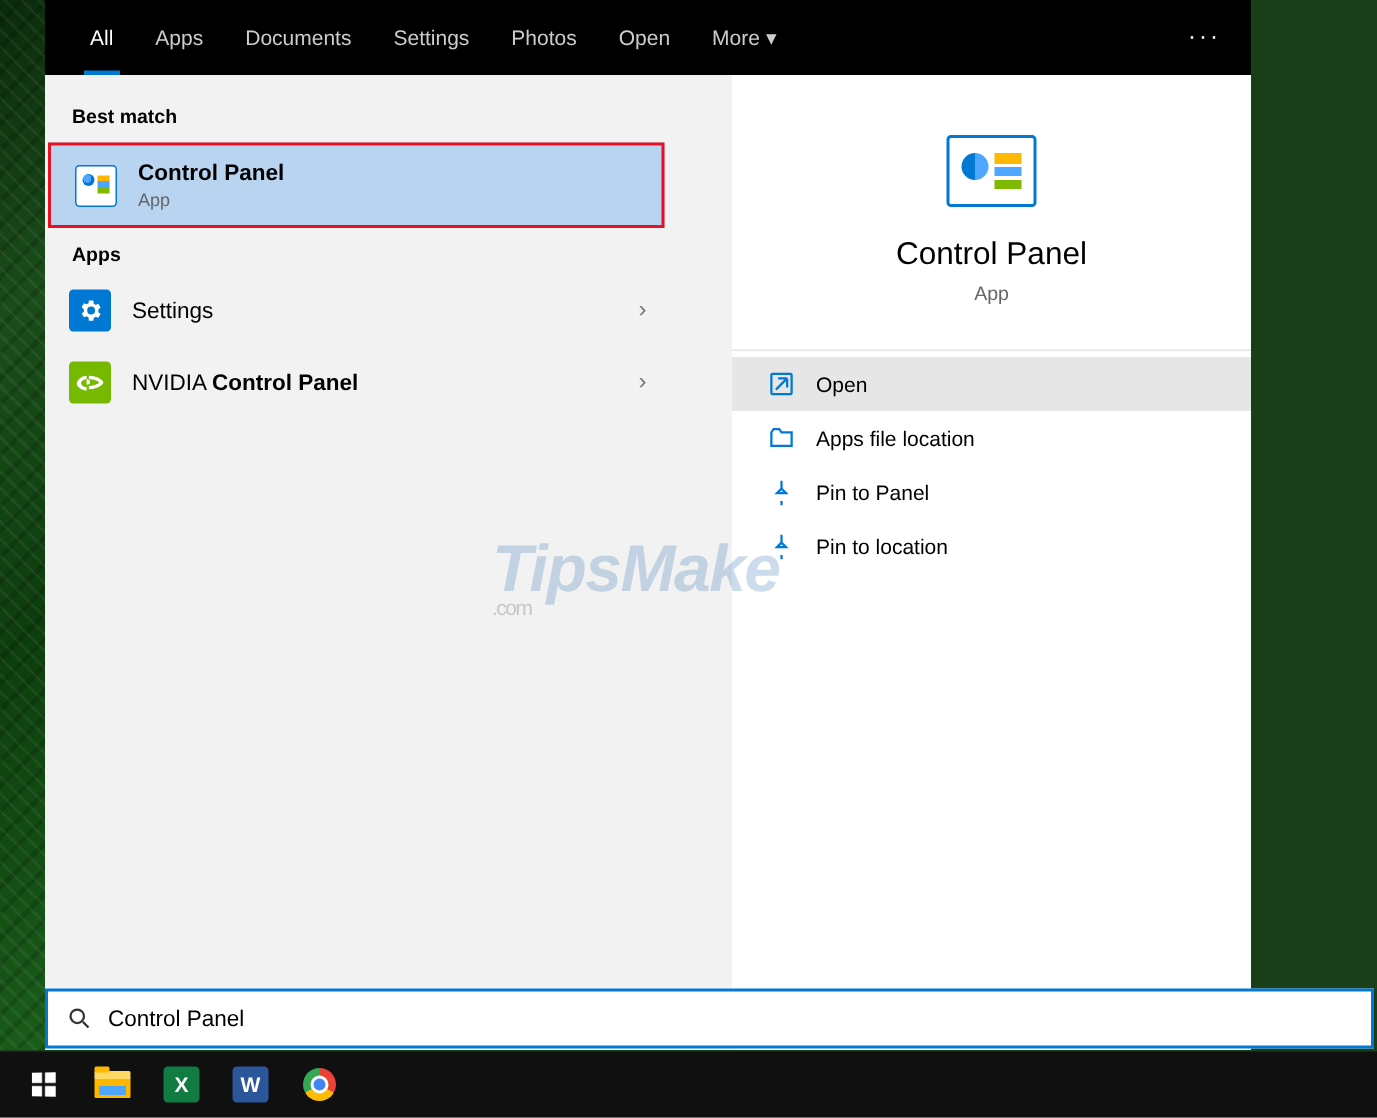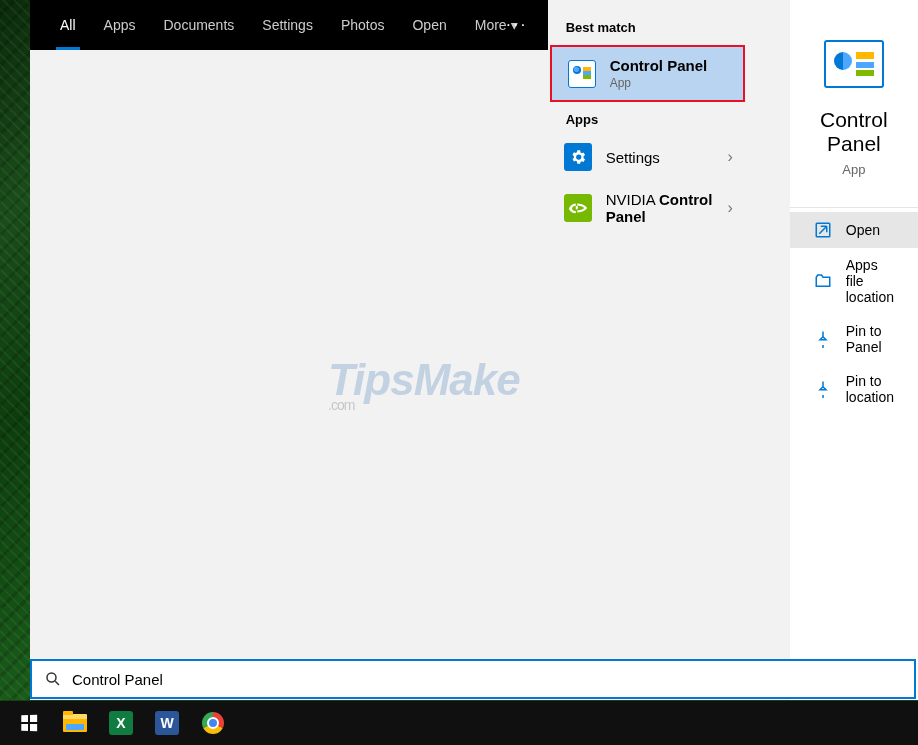--- a/index.html
+++ b/index.html
@@ -9,22 +9,22 @@
       position: absolute; left: 0; top: 0; width: 30px; height: 700px;
       background: linear-gradient(135deg, #0a2a0a 0%, #1a4d1a 30%, #0d3d0d 60%, #1a5d1a 100%);
     }
     .desktop-bg::before {
       content: ""; position: absolute; inset: 0;
       background: repeating-linear-gradient(45deg, rgba(255,255,255,0.05) 0 2px, transparent 2px 8px),
                   repeating-linear-gradient(-45deg, rgba(0,0,0,0.15) 0 3px, transparent 3px 12px);
     }
     
     .search-panel {
-      position: absolute; left: 30px; top: 0; width: 888px; height: 700px;
-      background: #f2f2f2; display: flex; flex-direction: row;
+      position: absolute; left: 30px; top: 0; width: 804px; height: 700px;
+      background: #f2f2f2; display: flex; flex-direction: column;
     }
     
     .top-tabs {
       height: 50px; background: #000; display: flex; align-items: center;
       padding: 0 16px; position: relative;
     }
     .tab {
       color: #ccc; font-size: 14px; padding: 0 14px; height: 50px;
       display: flex; align-items: center; cursor: pointer;
     }

